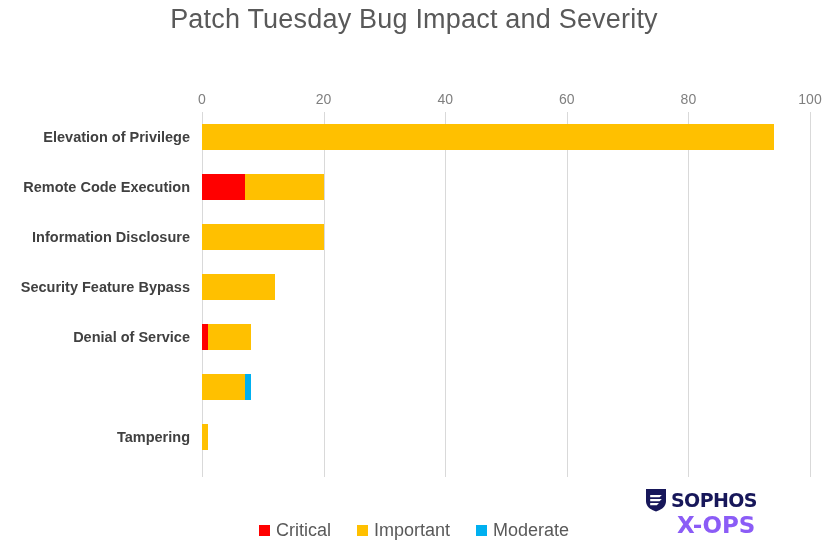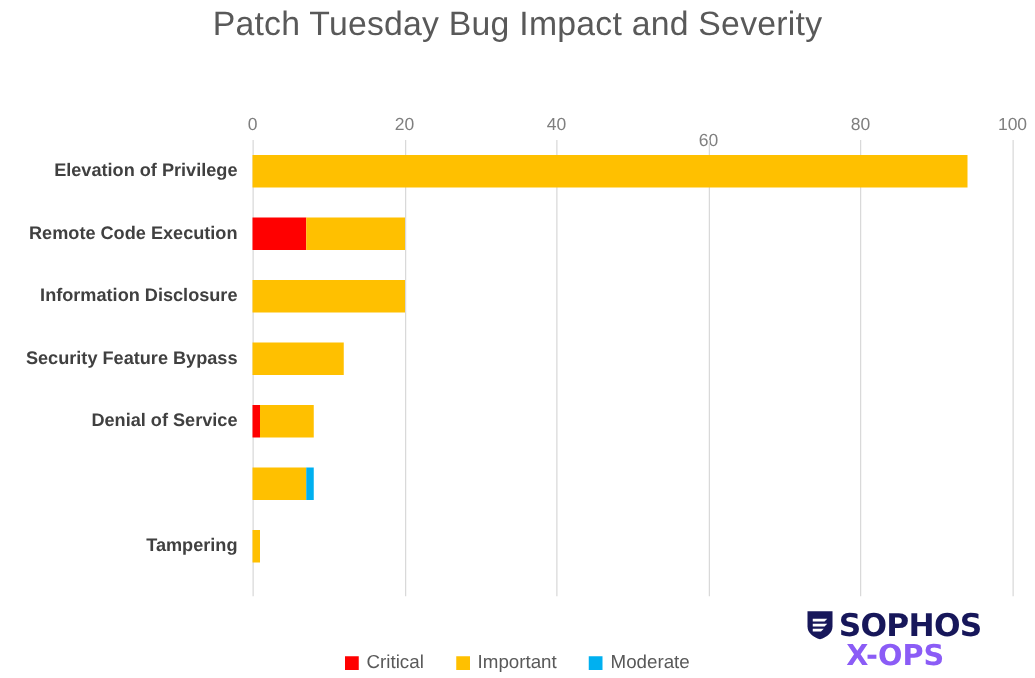--- a/index.html
+++ b/index.html
@@ -60,51 +60,51 @@
   .seg { height:26px; }
 
   
   #legend {
     position:absolute; left:0; top:518px; width:828px; height:24px;
     display:flex; align-items:center; justify-content:center;
     gap:26px;
   }
   .legend-item { display:flex; align-items:center; gap:6px; }
   .legend-swatch { width:11px; height:11px; display:block; }
-  .legend-text { color:#595959; font-size:15px; line-height:18px; }
+  .legend-text { color:#595959; font-size:18px; line-height:18px; }
 
   
   #sophos-logo {
     position:absolute; left:645px; top:487px; width:172px; height:52px;
   }
   #logo-top { display:flex; align-items:center; gap:4px; height:26px; }
   #logo-shield { width:22px; height:24px; display:block; }
   #logo-wordmark {
-    color:#17175a; font-size:25px; font-weight:bold;
+    color:#17175a; font-size:19px; font-weight:bold;
     letter-spacing:-0.6px; line-height:25px;
     font-family:"DejaVu Sans", sans-serif;
   }
   #logo-sub {
     color:#8b5cf6; font-size:23px; font-weight:bold;
     letter-spacing:0px; line-height:24px; margin-left:32px;
     font-family:"DejaVu Sans", sans-serif;
   }
 </style>
 </head>
 <body>
 
 <div id="chart-title">
   <span>Patch Tuesday Bug Impact and Severity</span>
 </div>
 
 <div id="axis-ticks">
     <div class="tick-label" style="left: 202px;">0</div>
     <div class="tick-label" style="left: 323.6px;">20</div>
     <div class="tick-label" style="left: 445.2px;">40</div>
-    <div class="tick-label" style="left: 566.8px; margin-top: 13px;">60</div>
+    <div class="tick-label" style="left: 566.8px;">60</div>
     <div class="tick-label" style="left: 688.4px;">80</div>
     <div class="tick-label" style="left: 810px;">100</div>
   </div>
 
 <div id="plot-frame">
     <div class="gridline" style="left: 0px;"></div>
     <div class="gridline" style="left: 121.6px;"></div>
     <div class="gridline" style="left: 243.2px;"></div>
     <div class="gridline" style="left: 364.8px;"></div>
     <div class="gridline" style="left: 486.4px;"></div>

